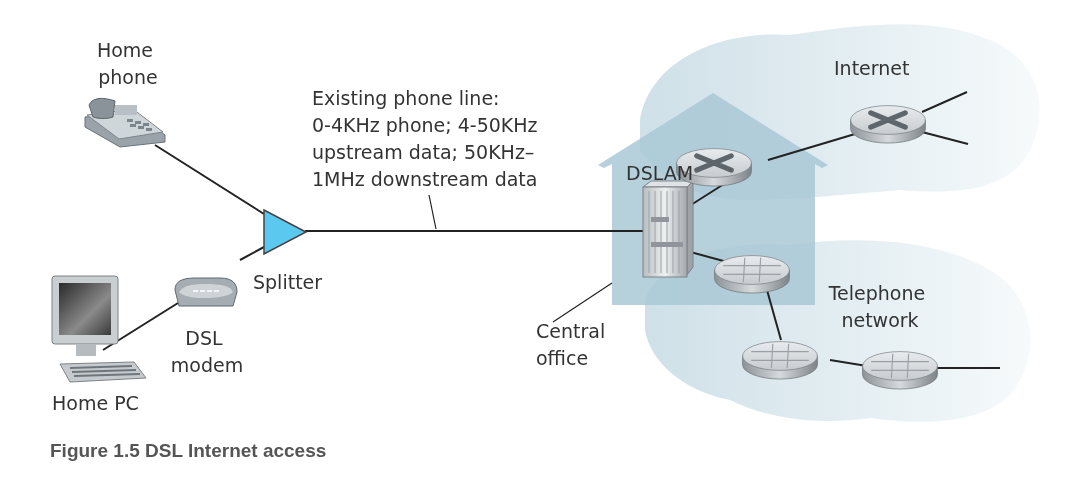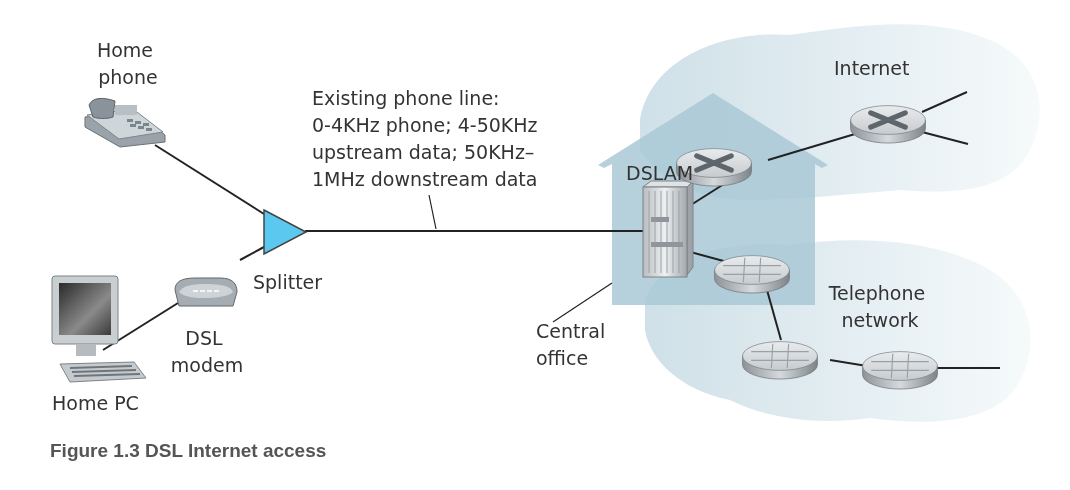--- a/index.html
+++ b/index.html
@@ -150,13 +150,13 @@
     <tspan x="536" y="338">Central</tspan>
     <tspan x="536" y="365">office</tspan>
   </text>
   <text class="lbl" x="834" y="75">Internet</text>
   <text class="lbl" text-anchor="middle">
     <tspan x="880" y="300">Telephone</tspan>
     <tspan x="880" y="327">network</tspan>
   </text>
 </svg>
 
-<div class="cap">Figure 1.3 DSL Internet access</div>
+<div class="cap">Figure 1.5 DSL Internet access</div>
 
 </body></html>

